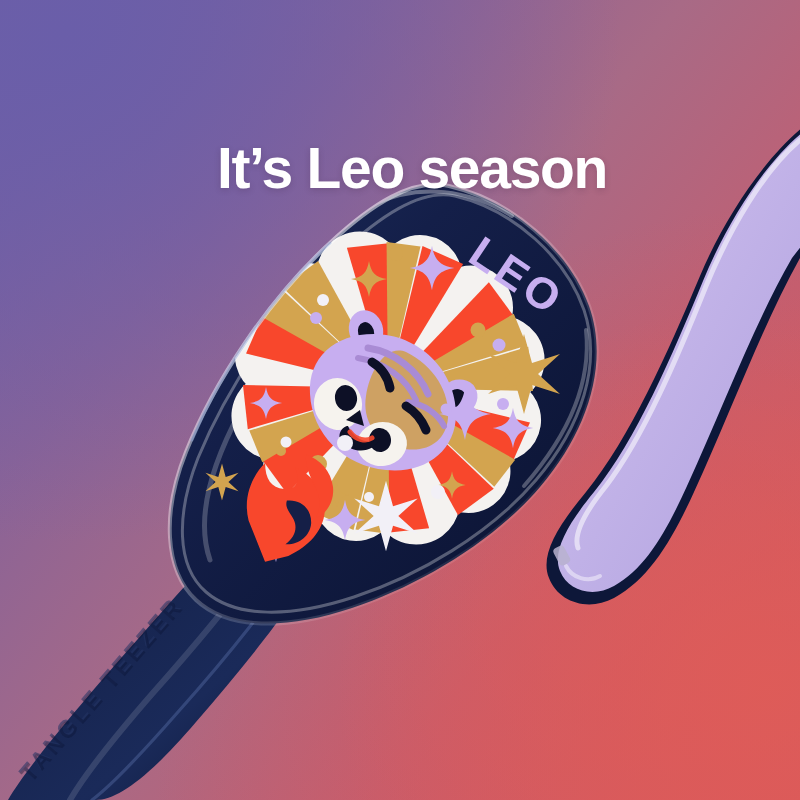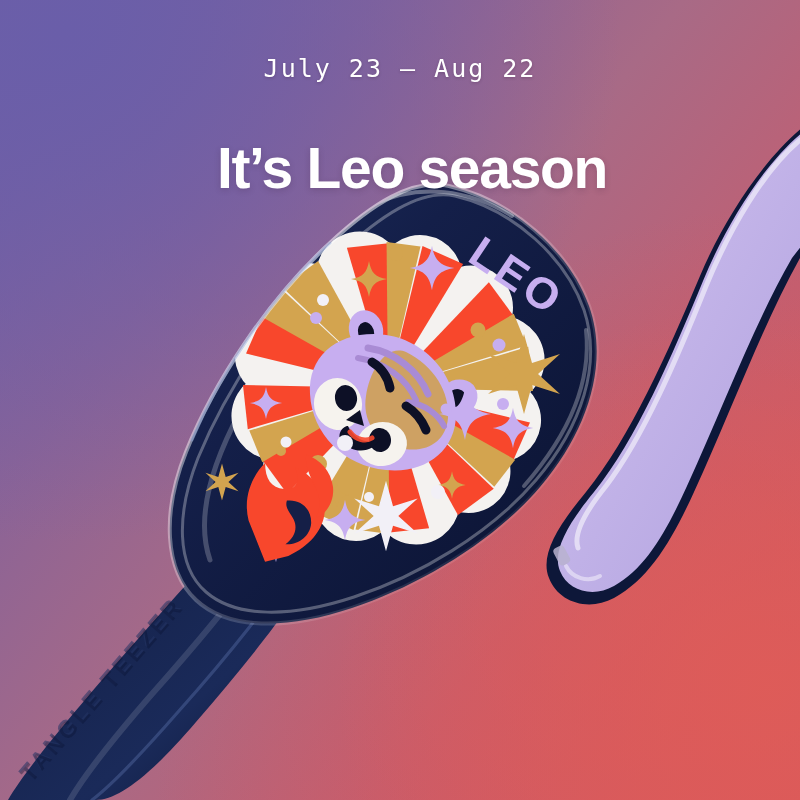--- a/index.html
+++ b/index.html
@@ -293,16 +293,15 @@
 
         <path d="M449 186 C511 200 569 250 589 306 C609 362 589 430 540 487
                  C492 543 418 586 352 608 C286 630 228 630 196 600
                  C164 570 162 512 186 452 C214 382 268 300 330 243
                  C372 204 412 178 449 186 Z" fill="none" stroke="url(#rimLight)" stroke-width="4"></path>
         <path d="M330 243 C272 296 220 372 192 440" fill="none" stroke="#8fa3d6" stroke-opacity=".45" stroke-width="3" stroke-linecap="round"></path>
       </g>
     </svg>
   </div>
 
-  <div class="date-line">July 23 – Aug 22</div>
   <h1 class="headline">It’s Leo season</h1>
 
 </div>
 
 </body></html>

